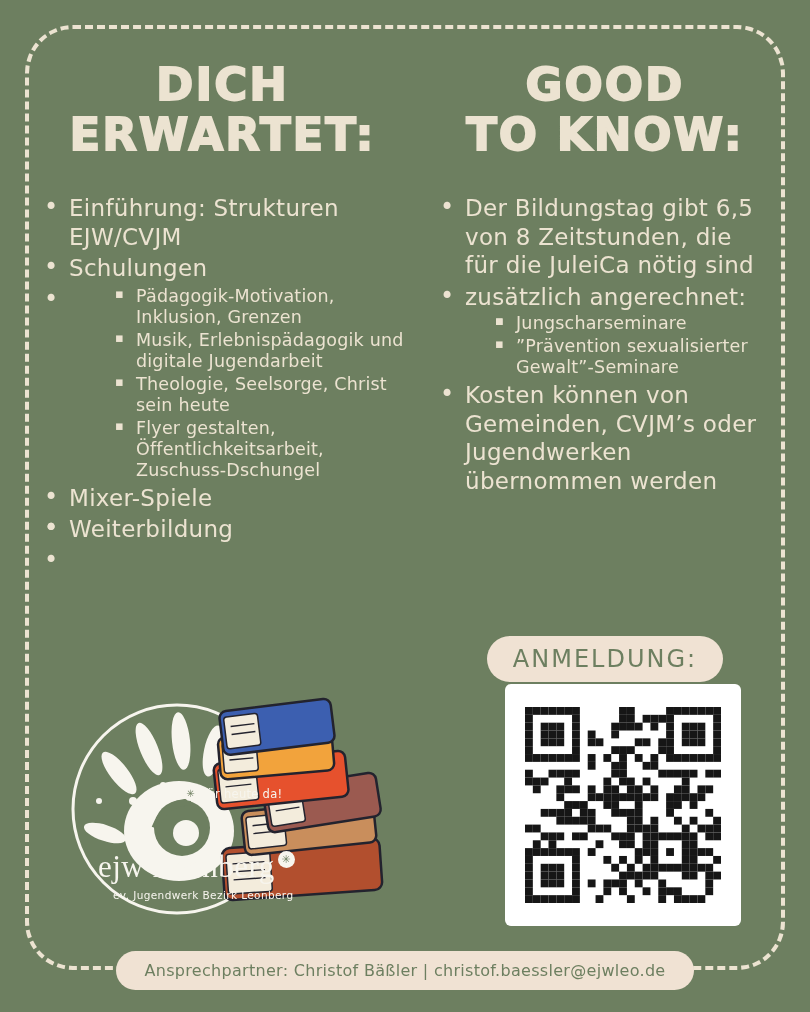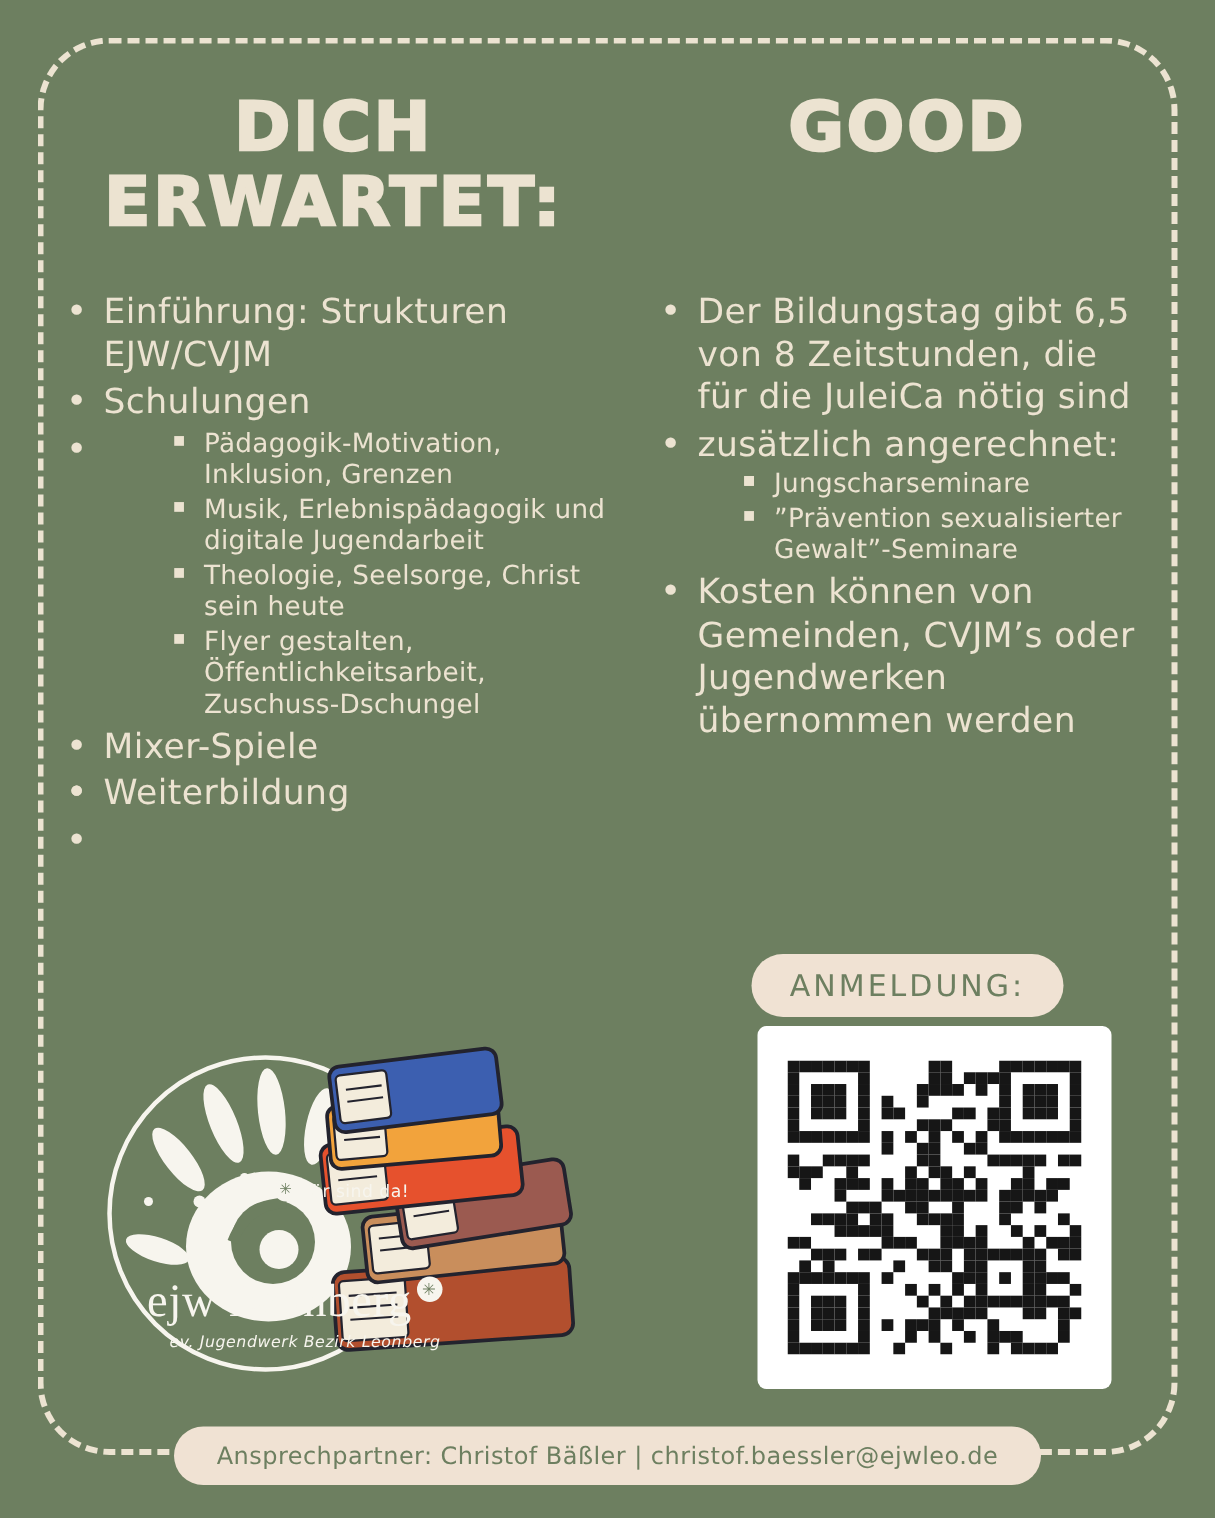--- a/index.html
+++ b/index.html
@@ -38,21 +38,21 @@
   .list>li{position:relative;padding-left:27px;margin-bottom:3px;}
   .bullet{position:absolute;left:2px;top:-1px;font-size:24px;}
   .sub{margin-left:46px;margin-top:2px;}
   .right-list .sub{margin-left:30px;}
   .sub>li{position:relative;padding-left:21px;font-size:17.5px;line-height:1.2;margin-bottom:2px;letter-spacing:.2px;}
   .sqbullet{position:absolute;left:0;top:0;font-size:13px;}
   
   .badge-wrap{position:absolute;left:430px;top:636px;width:350px;display:flex;justify-content:center;}
   .badge{
     background:var(--pill);color:var(--green);border-radius:24px;
-    font-size:20px;letter-spacing:2px;padding:9px 26px;font-weight:500;
+    font-size:24px;letter-spacing:2px;padding:9px 26px;font-weight:500;
   }
   
   .qr-box{
     position:absolute;left:505px;top:684px;width:236px;height:242px;
     background:#ffffff;border-radius:6px;display:flex;align-items:center;justify-content:center;
   }
   .qr-box svg{width:196px;height:196px;}
   
   .hand-svg{position:absolute;left:63px;top:693px;width:228px;height:228px;}
   .books-svg{position:absolute;left:203px;top:693px;width:200px;height:235px;}
@@ -66,41 +66,42 @@
   }
   .logo-name{
     position:absolute;left:98px;top:849px;color:var(--white);font-size:31px;
     font-family:Liberation Serif, serif;letter-spacing:.5px;display:flex;align-items:flex-start;gap:3px;
   }
   .star-badge{
     width:17px;height:17px;border-radius:50%;background:var(--white);color:var(--green);
     display:inline-flex;align-items:center;justify-content:center;font-size:11px;margin-top:2px;
   }
   .logo-sub{
-    position:absolute;left:113px;top:889px;color:var(--white);font-size:10.5px;letter-spacing:.4px;font-style:italic;
+    position:absolute;left:113px;top:889px;color:var(--white);font-size:10.5px;letter-spacing:.4px;
   }
   
   .footer-wrap{position:absolute;left:0;top:951px;width:810px;display:flex;justify-content:center;}
   .footer-pill{
     background:var(--pill);color:var(--green);border-radius:24px;
     font-size:16px;padding:10px 28px;letter-spacing:.3px;white-space:nowrap;
   }
 </style>
 </head>
 <body>
 
 <div class="poster">
   <div class="frame"></div>
 
   <header class="col-title left">
     <div>DICH</div>
     <div>ERWARTET:</div>
   </header>
   <header class="col-title right">
     <div>GOOD</div>
+    <div>TO KNOW:</div>
   </header>
 
   <ul class="list left-list">
     <li>
       <span class="bullet">•</span>
       <span>Einführung: Strukturen EJW/CVJM</span>
     </li>
     <li>
       <span class="bullet">•</span>
       <span>Schulungen</span>
@@ -554,21 +555,21 @@
     <g transform="rotate(-7 73 34)">
       <rect x="18" y="12" width="112" height="44" rx="7" fill="#3c5fb0" stroke="#23232e" stroke-width="2.5"></rect>
       <rect x="22" y="18" width="34" height="32" rx="3" fill="#f3ecdc" stroke="#23232e" stroke-width="1.5"></rect>
       <line x1="28" y1="28" x2="52" y2="28" stroke="#23232e" stroke-width="1.4"></line>
       <line x1="28" y1="36" x2="52" y2="36" stroke="#23232e" stroke-width="1.4"></line>
     </g>
   </svg>
 
   <div class="tagline">
     <span class="star-dot">✳</span>
-    <span>für sind da!</span>
+    <span>für heute da!</span>
   </div>
   <div class="logo-name">
     <span>ejw Leonberg</span>
     <span class="star-badge">✳</span>
   </div>
   <div class="logo-sub">ev. Jugendwerk Bezirk Leonberg</div>
 
   <div class="footer-wrap">
     <div class="footer-pill">Ansprechpartner: Christof Bäßler | christof.baessler@ejwleo.de</div>
   </div>

